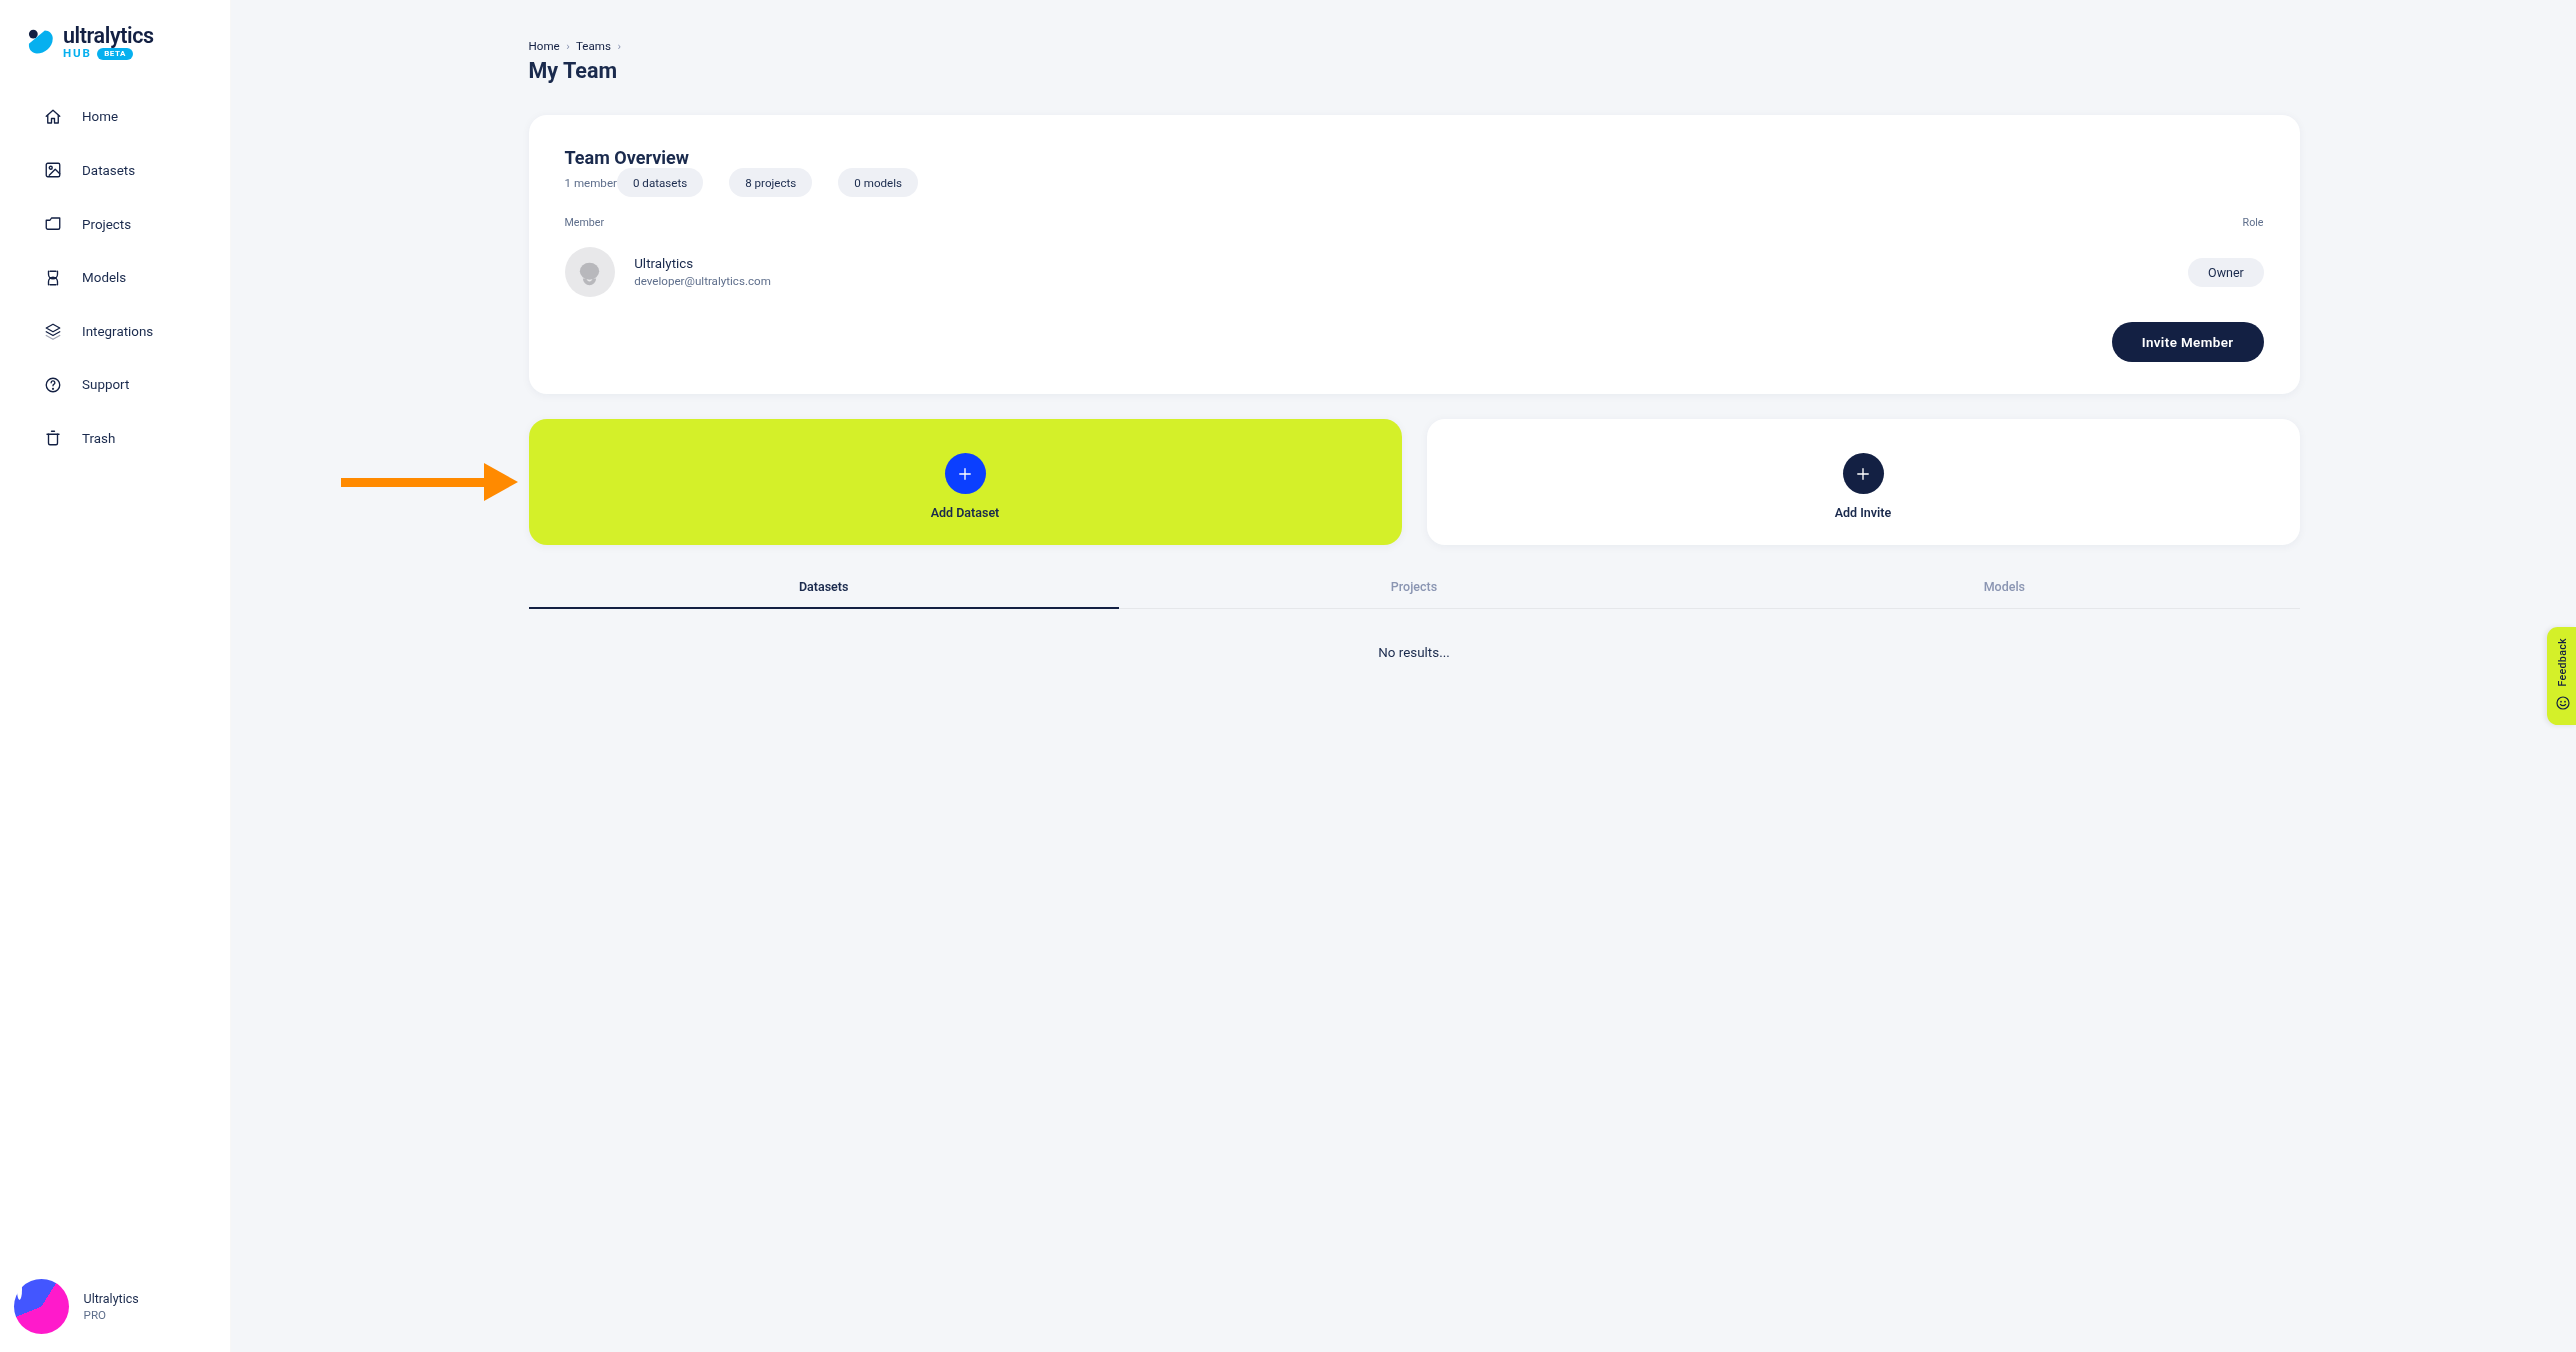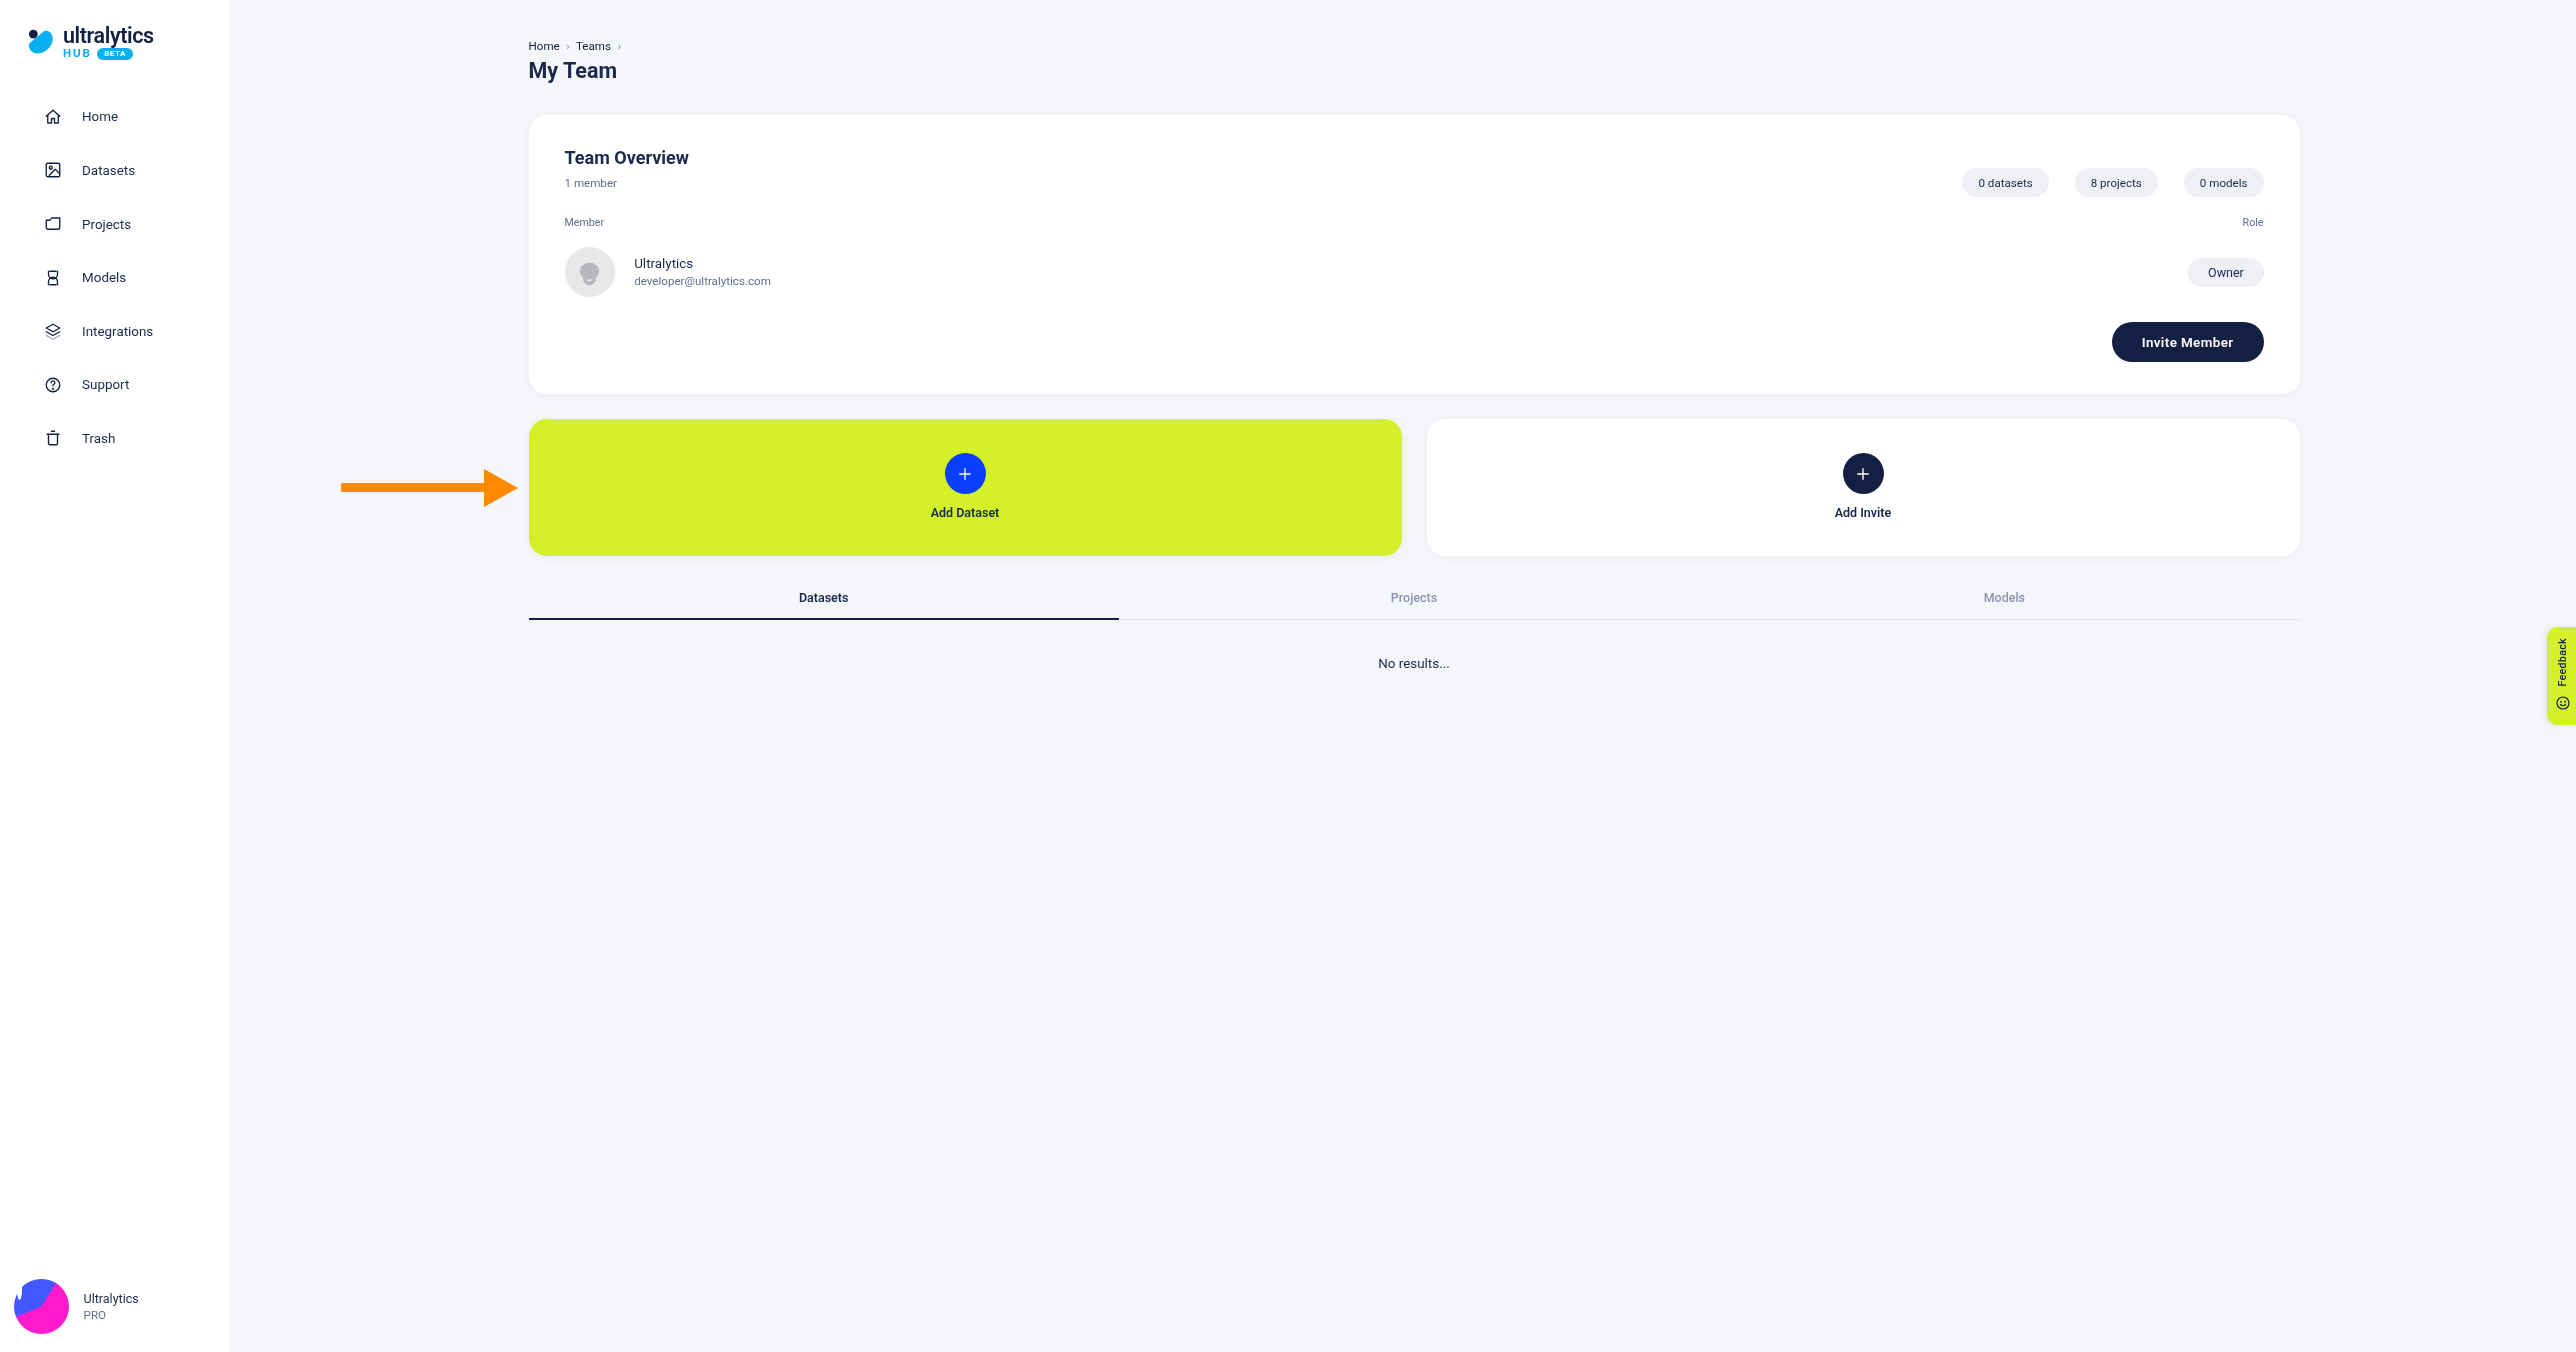--- a/index.html
+++ b/index.html
@@ -56,42 +56,42 @@
   .content{max-width:1771px;margin:0 auto}
 
   .breadcrumb{font-size:11.6px;color:var(--muted)}
   .breadcrumb a{color:var(--navy);text-decoration:none}
   .breadcrumb .sep{color:var(--grey);padding:0 3.6px}
   .page-title{font-size:21.5px;font-weight:700;color:var(--text);margin:5.4px 0 32px}
 
   .card{background:var(--card);border-radius:18px;box-shadow:var(--shadow);padding:32px 36px 32px}
 
   .overview-head{font-size:18px;font-weight:700;color:var(--text);}
-  .overview-row{display:flex;align-items:center;justify-content:space-between;margin-bottom:19.7px}
+  .overview-row{display:flex;align-items:center;margin-bottom:19.7px}
   .member-count{font-size:11.6px;color:var(--muted)}
   .stats{display:flex;gap:26px}
   .stat-pill{background:var(--pill);border-radius:16px;padding:7.2px 16px;font-size:11.6px;color:var(--text)}
 
   .member-headers{display:flex;justify-content:space-between;font-size:10.7px;color:var(--muted);margin-bottom:12.5px}
   .member-row{display:flex;justify-content:space-between;align-items:center;padding:5.4px 0 19.7px}
   .member-left{display:flex;align-items:center;gap:19.7px}
   .member-avatar{width:50px;height:50px;border-radius:50%;background:#e8e8ea;display:flex;align-items:center;justify-content:center}
   .member-info .mname{font-size:13.4px;color:var(--text)}
   .member-info .memail{font-size:11.6px;color:var(--muted);margin-top:3px}
   .role-pill{background:var(--pill);border-radius:16px;padding:7.2px 19.7px;font-size:12.5px;color:var(--text)}
 
   .invite-row{display:flex;justify-content:flex-end;margin-top:5.4px}
   .invite-btn{background:var(--navy);color:#fff;border:none;border-radius:25px;
     padding:12.5px 30px;font-size:13.4px;font-weight:600;letter-spacing:0.4px;cursor:pointer}
 
   
   .actions{display:grid;grid-template-columns:1fr 1fr;gap:25px;margin-top:25px;position:relative}
   .action-card{background:var(--card);border-radius:18px;box-shadow:var(--shadow);
     display:flex;flex-direction:column;align-items:center;justify-content:center;
-    padding:34px 0 36px;cursor:pointer}
+    padding:34px 0 25px;cursor:pointer}
   .action-card.highlight{background:var(--yellow)}
   .plus-circle{width:41px;height:41px;border-radius:50%;display:flex;align-items:center;justify-content:center;
     margin-bottom:10.7px}
   .plus-circle.blue{background:var(--blue)}
   .plus-circle.navy{background:var(--navy)}
   .plus-circle svg{color:#fff}
   .action-label{font-size:12.5px;font-weight:600;color:var(--text)}
 
   .pointer-arrow{
     position:absolute;left:-188px;top:50%;transform:translateY(-50%);

